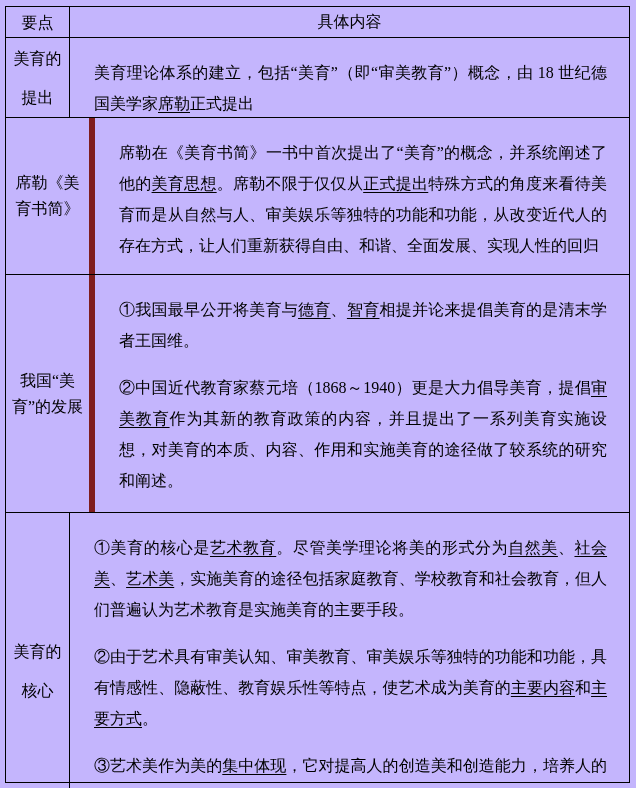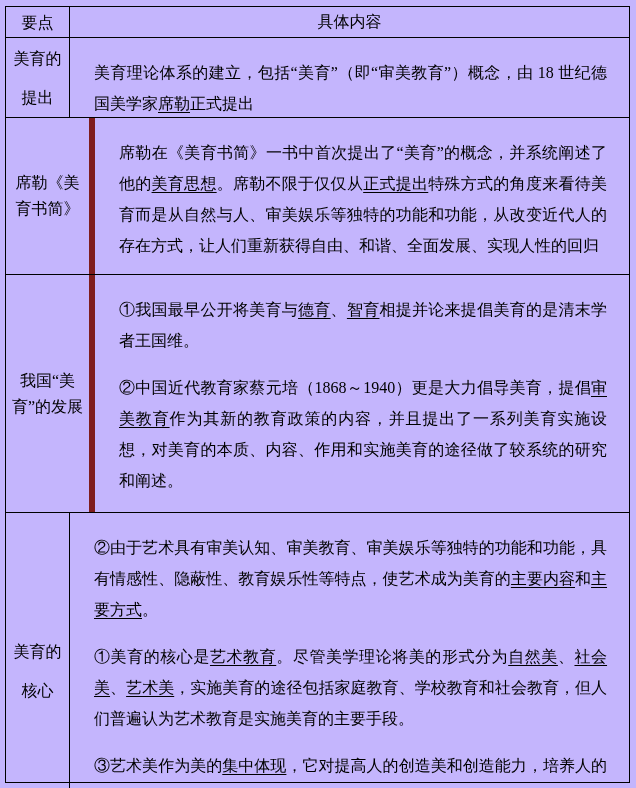--- a/index.html
+++ b/index.html
@@ -93,20 +93,20 @@
             <p><span>②中国近代教育家蔡元培（1868～1940）更是大力倡导美育，提倡</span><span class="u">审美教育</span><span>作为其新的教育政策的内容，并且提出了一系列美育实施设想，对美育的本质、内容、作用和实施美育的途径做了较系统的研究和阐述。</span></p>
           </div>
         </div>
 
       </div>
     </div>
 
     <div class="tr r3">
       <div class="kp-col">美育的核心</div>
       <div class="content-col cell">
+        <p><span>①美育的核心是</span><span class="u">艺术教育</span><span>。尽管美学理论将美的形式分为</span><span class="u">自然美</span><span>、</span><span class="u">社会美</span><span>、</span><span class="u">艺术美</span><span>，实施美育的途径包括家庭教育、学校教育和社会教育，但人们普遍认为艺术教育是实施美育的主要手段。</span></p>
         <p><span>②由于艺术具有审美认知、审美教育、审美娱乐等独特的功能和功能，具有情感性、隐蔽性、教育娱乐性等特点，使艺术成为美育的</span><span class="u">主要内容</span><span>和</span><span class="u">主要方式</span><span>。</span></p>
-        <p><span>①美育的核心是</span><span class="u">艺术教育</span><span>。尽管美学理论将美的形式分为</span><span class="u">自然美</span><span>、</span><span class="u">社会美</span><span>、</span><span class="u">艺术美</span><span>，实施美育的途径包括家庭教育、学校教育和社会教育，但人们普遍认为艺术教育是实施美育的主要手段。</span></p>
         <p><span>③艺术美作为美的</span><span class="u">集中体现</span><span>，它对提高人的创造美和创造能力，培养人的审美理想，促进人的全面发展，具有十分重要的意义</span></p>
       </div>
     </div>
 
   </div>
 </div>
 
 </body></html>

